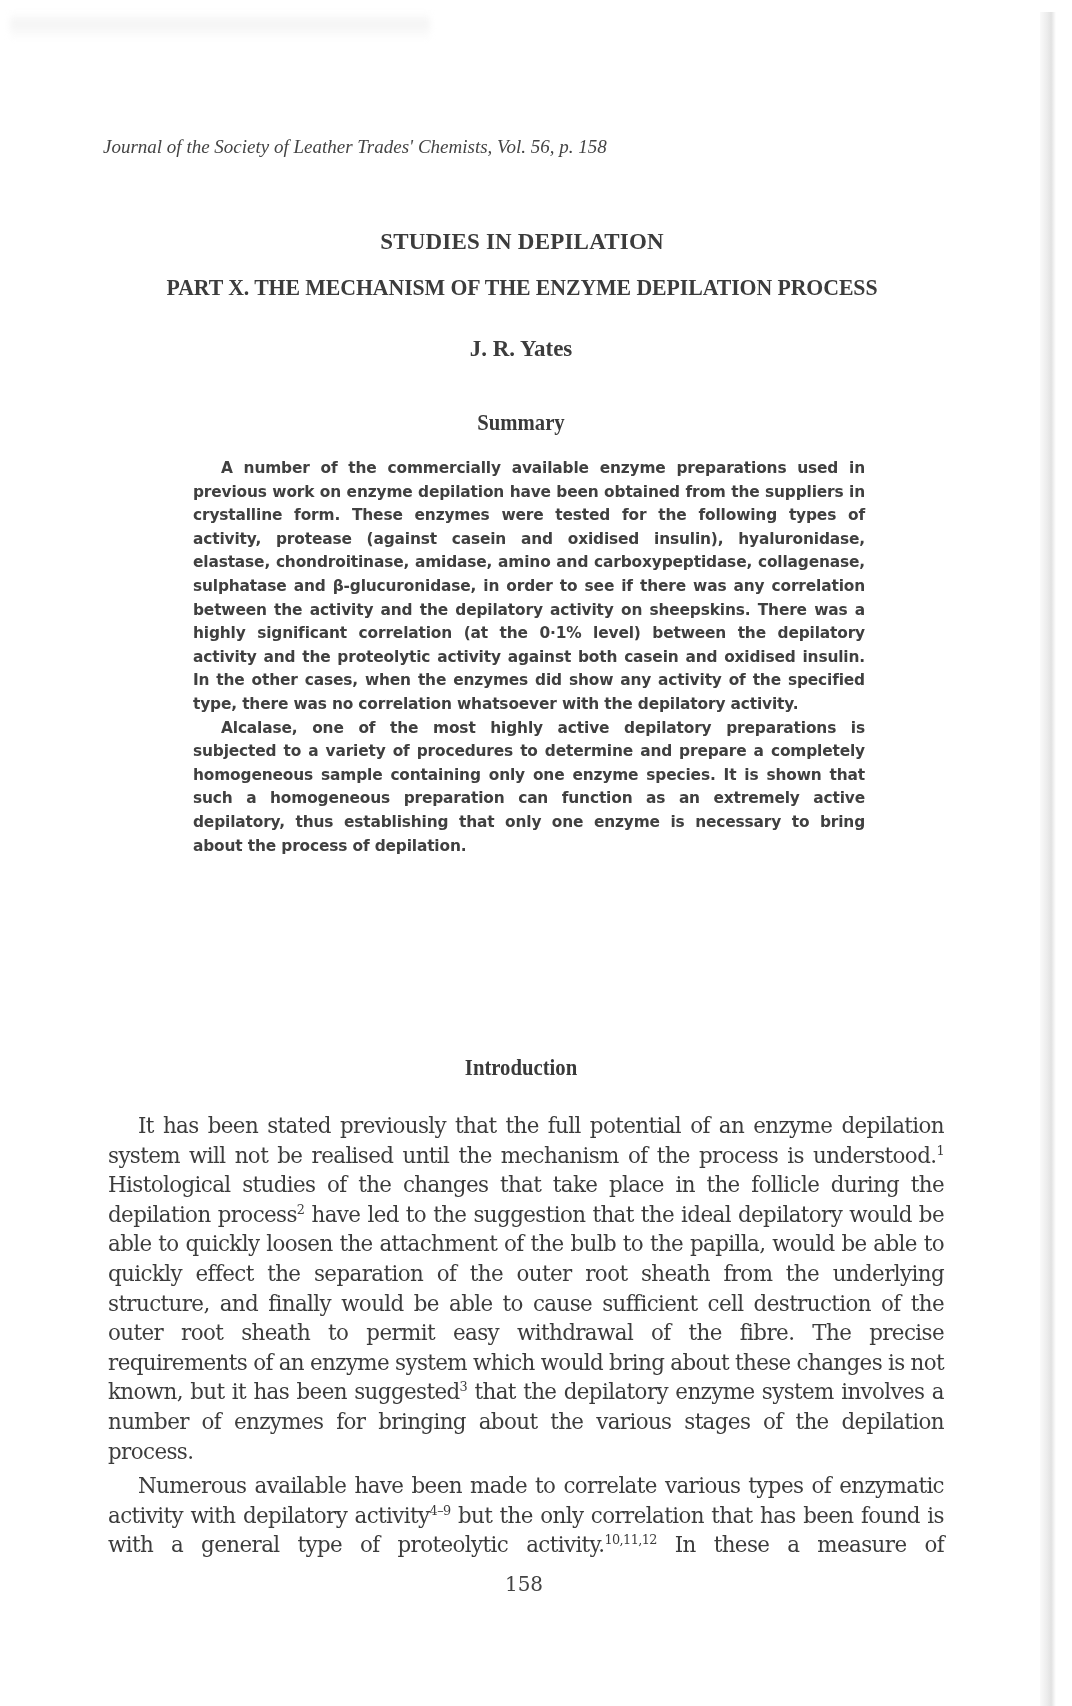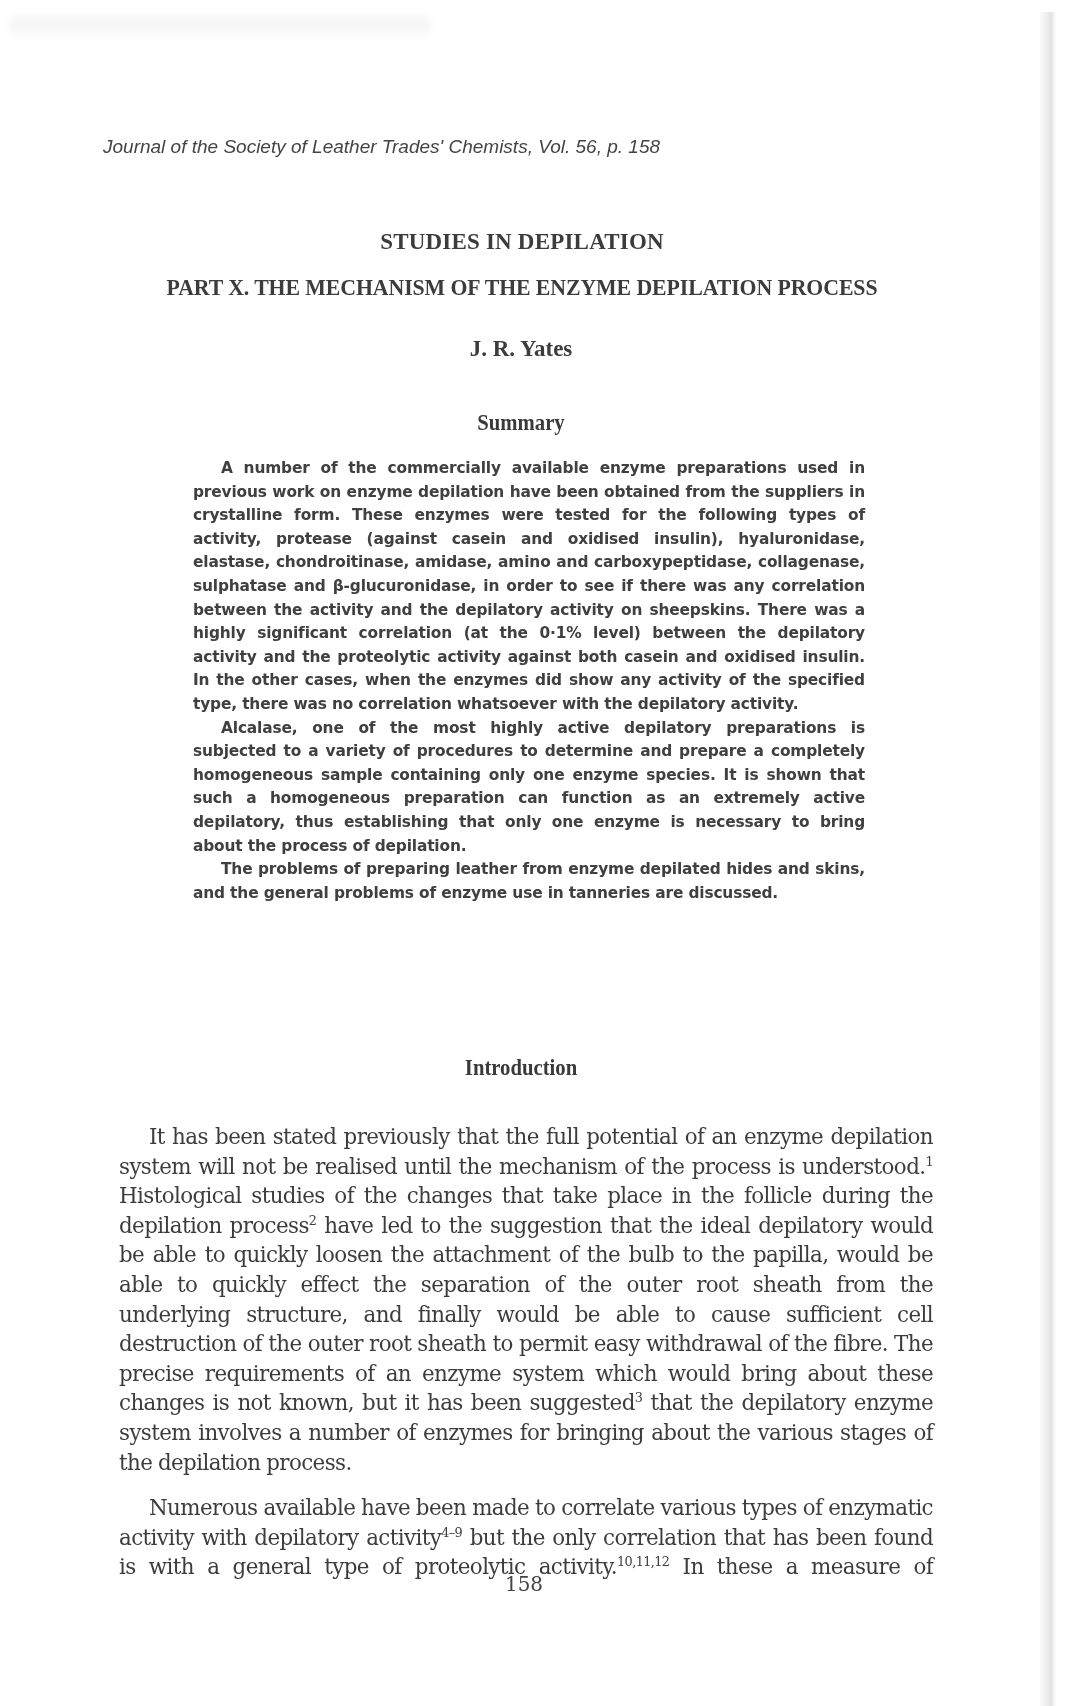--- a/index.html
+++ b/index.html
@@ -28,21 +28,21 @@
       left: 1040px;
       top: 12px;
       width: 16px;
       height: 1694px;
       background: linear-gradient(90deg, rgba(250,250,250,1) 0%, rgba(236,236,236,1) 45%, rgba(226,226,226,1) 70%, rgba(255,255,255,1) 100%);
     }
     .running-head {
       position: absolute;
       left: 103px;
       top: 136px;
-      font-family: Liberation Sans, sans-serif;
+      font-family: Liberation Serif, serif;
       font-style: italic;
       font-size: 19px;
       color: #444;
       white-space: nowrap;
     }
     .title {
       position: absolute;
       left: 0;
       width: 1072px;
       text-align: center;
@@ -93,21 +93,21 @@
       width: 846px;
       font-family: "DejaVu Serif", serif;
       font-size: 21.4px;
       line-height: 29.6px;
       color: #3c3c3c;
       text-align: justify;
       letter-spacing: -0.6px;
       word-spacing: -0.5px;
     }
     .intro p {
-      margin: 16px;
+      margin: 5px;
       text-indent: 30px;
     }
     .intro p.last-partial {
       text-align-last: justify;
     }
     sup {
       font-size: 0.6em;
       line-height: 0;
       vertical-align: 0.6em;
     }
@@ -133,21 +133,20 @@
 
 <div class="title title-1">STUDIES IN DEPILATION</div>
 <div class="title title-2">PART X. THE MECHANISM OF THE ENZYME DEPILATION PROCESS</div>
 <div class="title author">J. R. Yates</div>
 
 <div class="section-heading summary-heading">Summary</div>
 
 <div class="summary">
   <p>A number of the commercially available enzyme preparations used in previous work on enzyme depilation have been obtained from the suppliers in crystalline form. These enzymes were tested for the following types of activity, protease (against casein and oxidised insulin), hyaluronidase, elastase, chondroitinase, amidase, amino and carboxypeptidase, collagenase, sulphatase and β-glucuronidase, in order to see if there was any correlation between the activity and the depilatory activity on sheepskins. There was a highly significant correlation (at the 0·1% level) between the depilatory activity and the proteolytic activity against both casein and oxidised insulin. In the other cases, when the enzymes did show any activity of the specified type, there was no correlation whatsoever with the depilatory activity.</p>
   <p>Alcalase, one of the most highly active depilatory preparations is subjected to a variety of procedures to determine and prepare a completely homogeneous sample containing only one enzyme species. It is shown that such a homogeneous preparation can function as an extremely active depilatory, thus establishing that only one enzyme is necessary to bring about the process of depilation.</p>
-  <p>The problems of preparing leather from enzyme depilated hides and skins, and the general problems of enzyme use in tanneries are discussed.</p>
 </div>
 
 <div class="section-heading intro-heading">Introduction</div>
 
 <div class="intro">
   <p><span>It has been stated previously that the full potential of an enzyme depilation system will not be realised until the mechanism of the process is understood.</span><sup>1</sup><span> Histological studies of the changes that take place in the follicle during the depilation process</span><sup>2</sup><span> have led to the suggestion that the ideal depilatory would be able to quickly loosen the attachment of the bulb to the papilla, would be able to quickly effect the separation of the outer root sheath from the underlying structure, and finally would be able to cause sufficient cell destruction of the outer root sheath to permit easy withdrawal of the fibre. The precise requirements of an enzyme system which would bring about these changes is not known, but it has been suggested</span><sup>3</sup><span> that the depilatory enzyme system involves a number of enzymes for bringing about the various stages of the depilation process.</span></p>
   <p class="last-partial"><span>Numerous available have been made to correlate various types of enzymatic activity with depilatory activity</span><sup>4–9</sup><span> but the only correlation that has been found is with a general type of proteolytic activity.</span><sup>10,11,12</sup><span> In these a measure of</span></p>
 </div>
 
 <div class="page-number">158</div>

